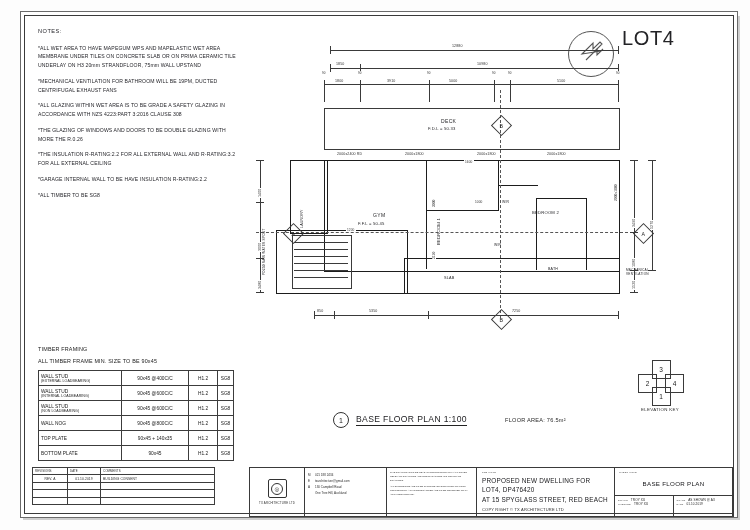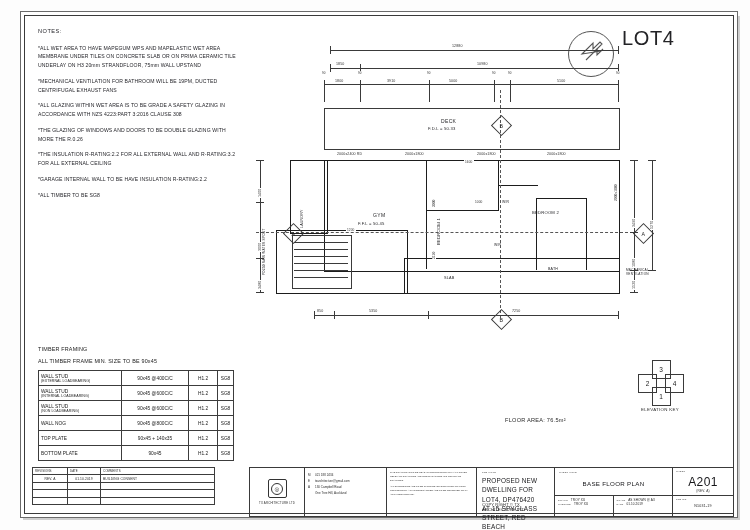--- a/index.html
+++ b/index.html
@@ -398,20 +398,24 @@
       <div class="ekpet" id="ek-right">
           <span>4</span>
         </div>
       <div class="ekpet" id="ek-bot">
           <span>1</span>
         </div>
     </div>
     <div id="ek-label">ELEVATION KEY</div>
   </div>
 
+  <div id="plantitle">
+    <div id="pt-num">1</div>
+    <div id="pt-text">BASE FLOOR PLAN  1:100</div>
+  </div>
   <div id="floorarea">FLOOR AREA: 76.5m²</div>
 
   <div id="titleblock">
 
     <div class="tb" id="tb-logo">
       <div id="logo-sq">
         <div id="logo-in">◎</div>
       </div>
       <div id="logo-cap">TX ARCHITECTURE LTD</div>
     </div>
@@ -471,27 +475,16 @@
             <span class="mv">AS SHOWN @ A3</span>
           </div>
           <div class="mrow">
             <span class="mk">DATE</span>
             <span class="mv">01.10.2019</span>
           </div>
         </div>
       </div>
     </div>
 
-    <div id="tb-no">
-      <div id="no-top">
-        <div class="tbhdr" style="text-align:left">SHEET</div>
-        <div id="sheetno">A201</div>
-        <div id="revno">(REV. A)</div>
-      </div>
-      <div id="no-bot">
-        <div class="tbhdr" style="text-align:left">JOB NO.</div>
-        <div id="jobno">N1031-19</div>
-      </div>
-    </div>
 
   </div>
 
 </div>
 
 </body></html>

